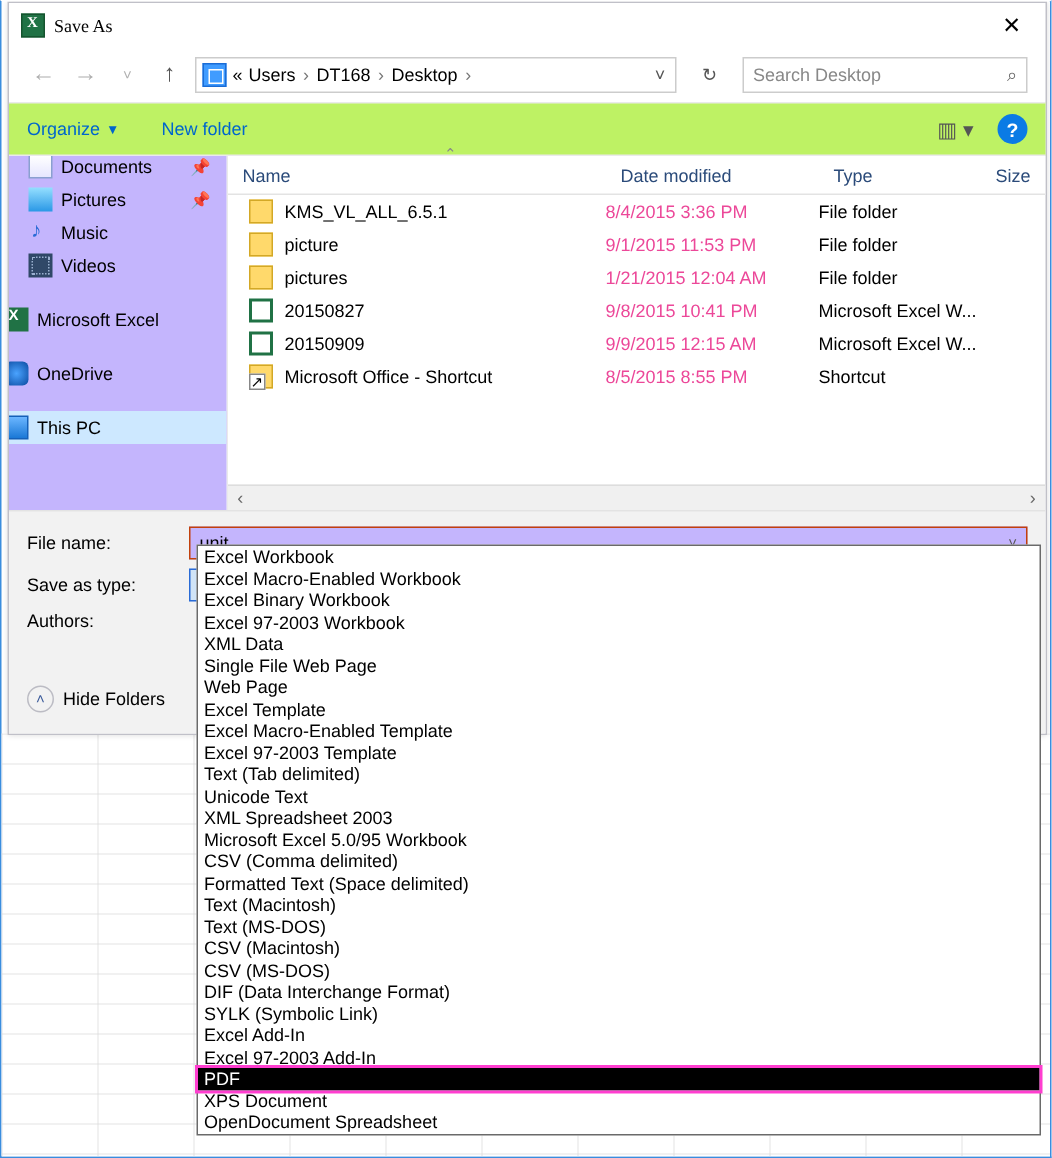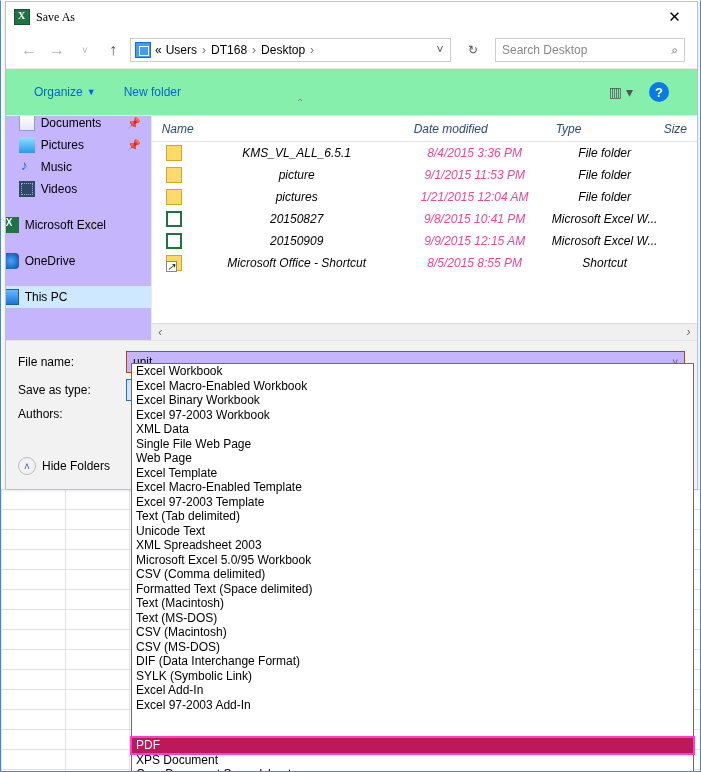--- a/index.html
+++ b/index.html
@@ -57,21 +57,21 @@
   .addr-icon { width:16px;height:16px;background:#409cff;margin:0 4px;border:1px solid #1a6cd6;position:relative;}
   .addr-icon::after{content:"";position:absolute;left:3px;top:3px;width:8px;height:8px;border:1px solid #fff;}
   .addr-sep { color:#777;margin:0 5px;}
   .addr-drop { width:20px;text-align:center;color:#555;}
   .refresh-icon { width:24px;height:24px;display:flex;align-items:center;justify-content:center;color:#555;margin:0 4px;}
   .searchbox {
     width:190px;height:24px;border:1px solid #ccc;display:flex;align-items:center;padding:0 6px;color:#888;
   }
   .search-mag{margin-left:auto;color:#666;}
   .toolbar {
-    height:48px;border-top:1px solid #eaeaea;border-bottom:1px solid #eaeaea;display:flex;align-items:center;padding:0 28px;background:#86efac;
+    height:36px;border-top:1px solid #eaeaea;border-bottom:1px solid #eaeaea;display:flex;align-items:center;padding:0 12px;background:#bef264;
   }
   .tool-organize { color:#0066cc;display:flex;align-items:center;gap:4px;}
   .tool-newfolder { color:#0066cc;margin-left:28px;}
   .tool-view{margin-left:auto;color:#555;font-size:14px;display:flex;align-items:center;gap:6px;}
   .help-circle{width:20px;height:20px;border-radius:50%;background:#0a7be5;color:#fff;display:flex;align-items:center;justify-content:center;font-weight:bold;font-size:13px;margin-left:10px;}
   .body-area{flex:1;display:flex;overflow:hidden;}
   .sidebar{width:170px;overflow:hidden;background:#c4b5fd;position:relative;}
   .sidebar-inner{position:absolute;right:0;top:-4px;width:168px;}
   .side-item{height:22px;display:flex;align-items:center;padding-left:36px;gap:6px;}
   .side-sel{background:#cde8ff;}
@@ -81,28 +81,28 @@
   .ico-music{background:transparent;position:relative;}
   .ico-music::before{content:"♪";color:#2a6bd6;font-size:14px;position:absolute;left:2px;top:-2px;}
   .ico-vid{background:#304868;position:relative;}
   .ico-vid::after{content:"";position:absolute;inset:2px;border:1px dotted #9ab0d0;}
   .ico-xl{background:#207245;position:relative;}
   .ico-xl::after{content:"X";position:absolute;left:3px;top:0;color:#fff;font-size:10px;font-weight:bold;}
   .ico-cloud{background:radial-gradient(#4aa3ff,#0a4aa0);border-radius:4px;}
   .ico-pc{background:linear-gradient(#6bb6ff,#1a78d6);border:1px solid #1560b8;}
   .pin{color:#666;margin-left:auto;margin-right:10px;font-size:11px;}
   .side-gap{height:14px;}
-  .content{flex:1;display:flex;flex-direction:column;border-left:1px solid #eaeaea;font-style:italic;}
+  .content{flex:1;display:flex;flex-direction:column;border-left:1px solid #eaeaea;}
   .col-header{height:26px;display:flex;align-items:center;border-bottom:1px solid #e3e3e3;background:#fff;}
   .col{padding:0 10px;color:#2b4b7a;font-size:12px;}
   .col-name{width:252px;}
   .col-date{width:142px;}
   .col-type{width:108px;}
   .rows{}
-  .row{height:22px;display:flex;align-items:center;text-align:center;}
+  .row{height:22px;display:flex;align-items:center;}
   .row .c-ico{width:16px;height:16px;margin-left:14px;margin-right:8px;}
   .c-folder{background:#ffd96b;border:1px solid #d3a826;}
   .c-xl{background:#207245;position:relative;}
   .c-xl::after{content:"";position:absolute;inset:2px;background:#fff;}
   .c-shortcut{background:#ffd96b;border:1px solid #d3a826;position:relative;}
   .c-shortcut::after{content:"↗";position:absolute;left:-1px;bottom:-2px;font-size:10px;background:#fff;width:9px;height:9px;display:flex;align-items:center;justify-content:center;border:1px solid #888;}
   .row .c-name{width:214px;}
   .row .c-date{width:142px;color:#ec4899;}
   .row .c-type{width:118px;white-space:nowrap;overflow:hidden;text-overflow:ellipsis;}
   .content-scroll{margin-top:auto;height:17px;background:#f0f0f0;border-top:1px solid #ddd;display:flex;align-items:center;}
@@ -122,21 +122,21 @@
   .dropdown{
     position:absolute;
     left:130px;
     top:362px;
     width:563px;
     border:1px solid #6a6a6a;
     background:#fff;
     z-index:20;
   }
   .dd-item{height:14.5px;padding:0 4px;font-size:12px;line-height:14.5px;white-space:nowrap;}
-  .dd-hl{background:#be185d;color:#fff;outline:2px solid #ff3ed0;outline-offset:0;margin-top:26px;}
+  .dd-hl{background:#000000;color:#fff;outline:2px solid #ff3ed0;outline-offset:0;}
   
   .bg-grid{
     position:absolute;left:0;right:0;bottom:0;top:488px;
     background:#fff;
     border-top:0;
   }
   .bg-grid::before{
     content:"";position:absolute;inset:0;
     background-image:
       linear-gradient(to right,#d6d6d6 1px,transparent 1px);

